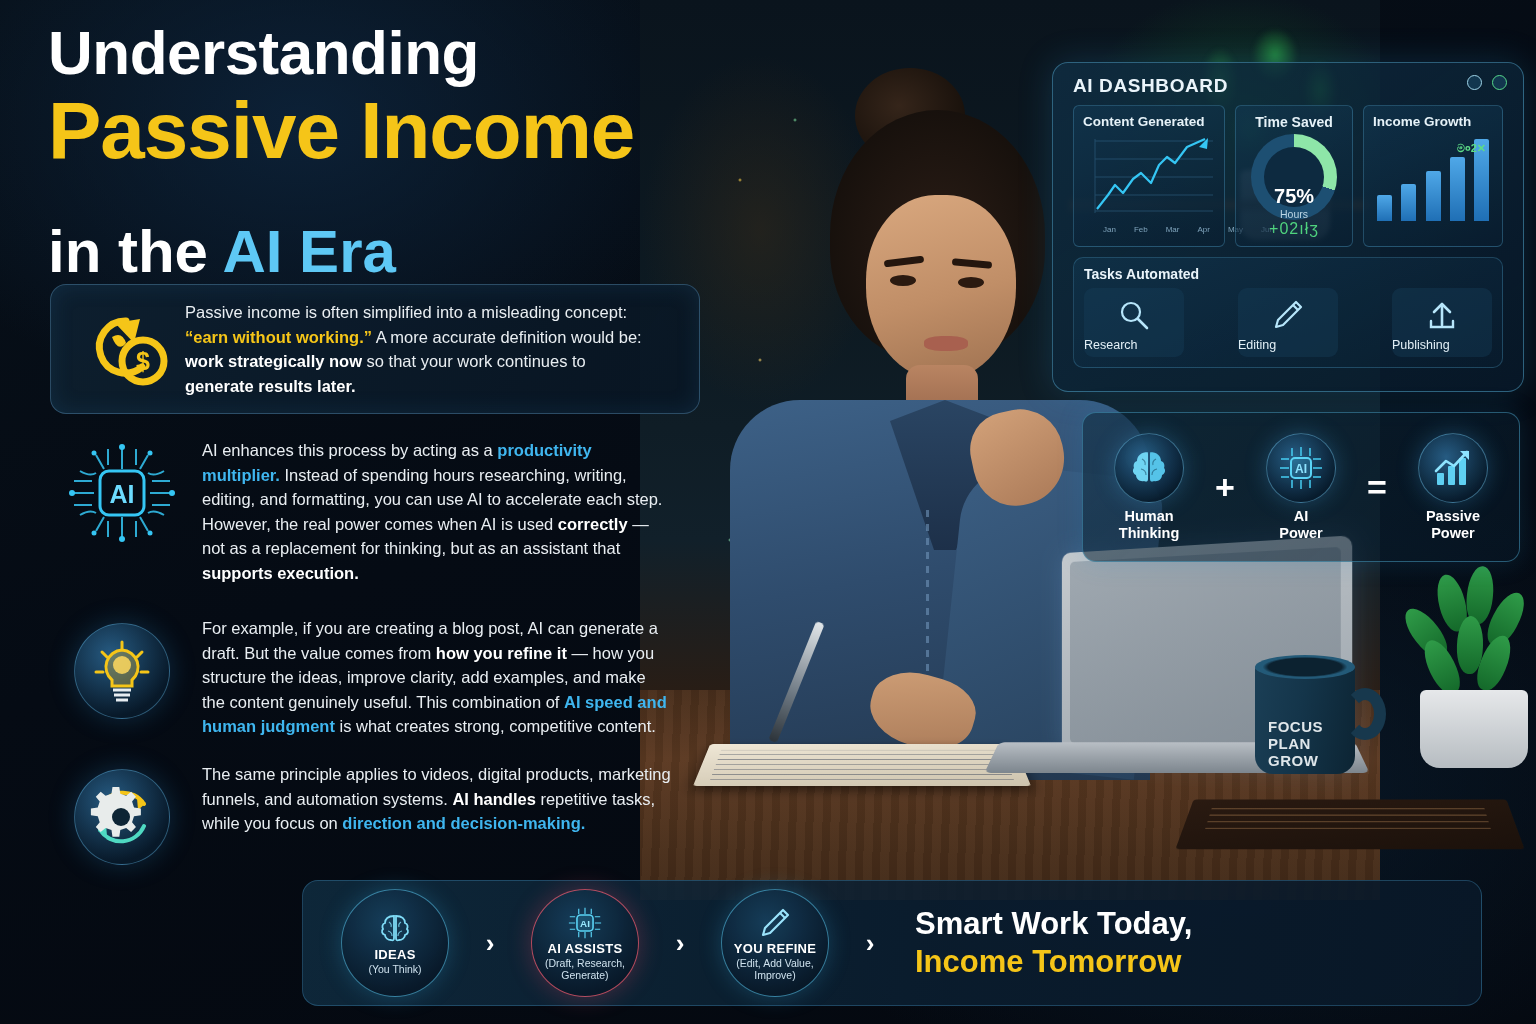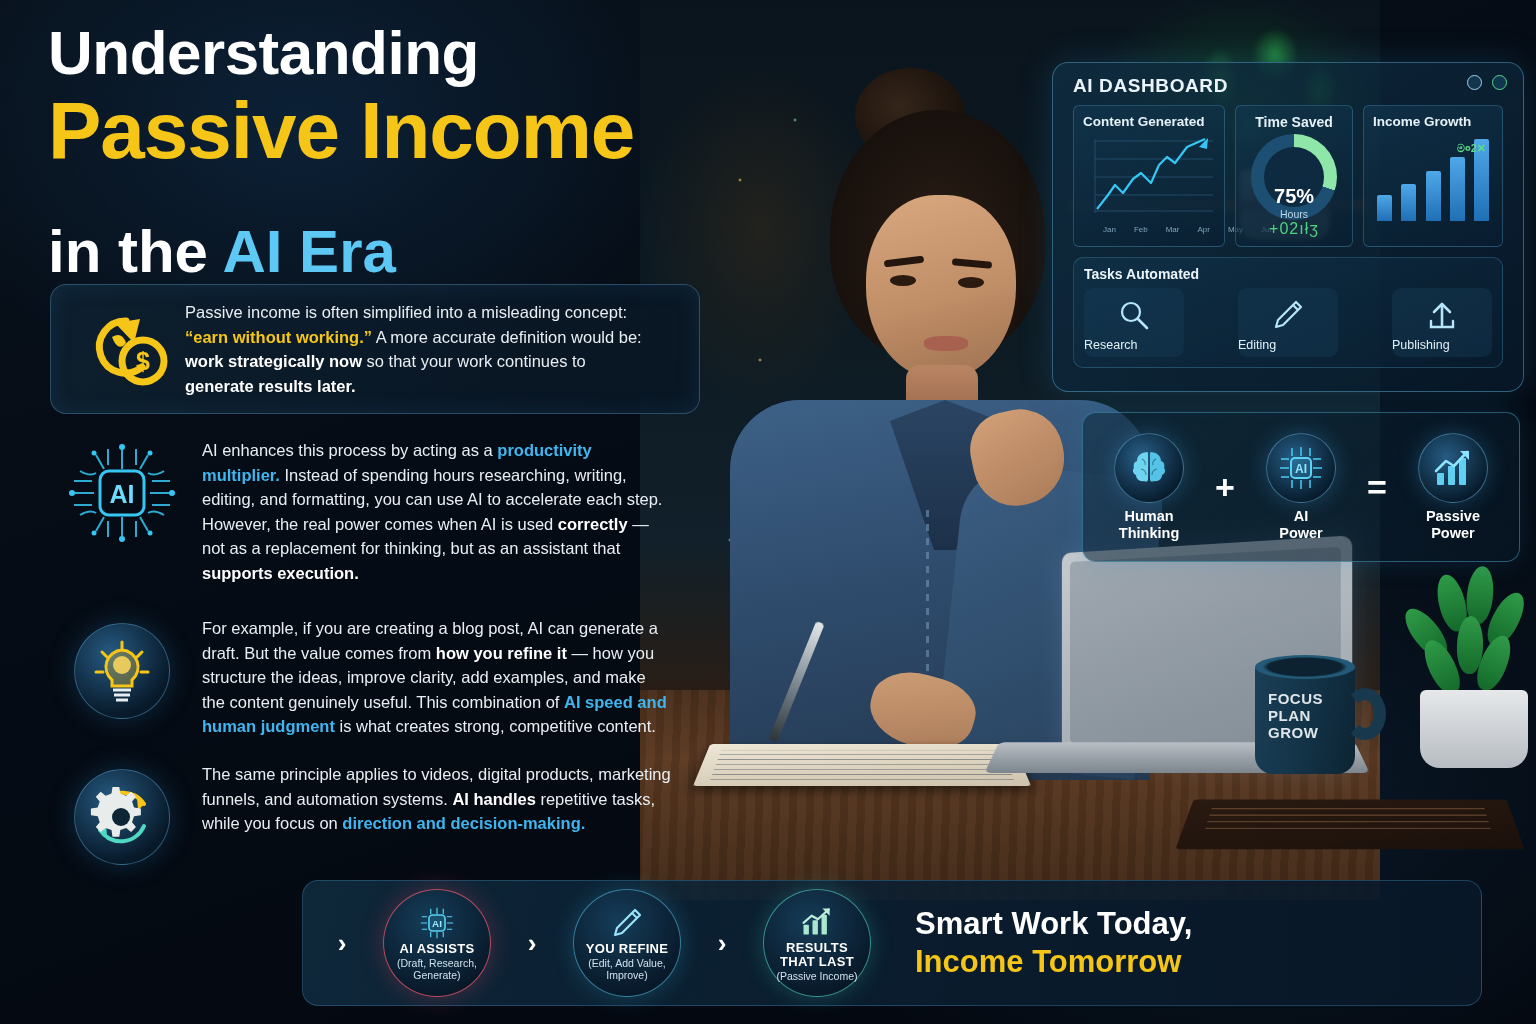--- a/index.html
+++ b/index.html
@@ -176,21 +176,21 @@
     position:absolute; left:1255px; top:655px; width:100px; height:24px;
     background:radial-gradient(ellipse at 50% 50%, #0c2230 52%, #235a78 60%);
     border-radius:50%;
   }
   .mug-handle{
     position:absolute; left:1344px; top:688px; width:42px; height:52px;
     border:12px solid #17384d; border-left-color:transparent;
     border-radius:50%;
   }
   .mug-text{
-    position:absolute; left:1268px; top:690px; width:78px;
+    position:absolute; left:1268px; top:718px; width:78px;
     color:#dfe6ea; font-size:15px; font-weight:bold; line-height:17px;
     letter-spacing:.5px; text-align:left;
   }
   
   .plant-r{ position:absolute; left:1405px; top:560px; width:135px; height:180px; }
   .plant-r .leaf{
     position:absolute; width:26px; height:58px; border-radius:50% 50% 46% 46%;
     background:linear-gradient(180deg,#2f9b48,#14692a);
   }
   .pot-r{
@@ -651,20 +651,35 @@
         </svg>
       </div>
       <div class="eq-lb">
         <div>Passive</div>
         <div>Power</div>
       </div>
     </div>
   </div>
 
   <div class="flow">
+    <div class="step">
+      <div class="step-circ">
+        <div class="step-ic">
+          <svg width="34" height="32" viewBox="0 0 34 32">
+            <path d="M16 3 c-6 0 -9 3 -9 7 c-3 1 -3 4 -2 6 c-2 2 -1 5 2 6 c0 3 3 5 6 5 c2 1 3 0 3 -2 V5 z" fill="none" stroke="#7fdcf7" stroke-width="1.8"></path>
+            <path d="M18 3 c6 0 9 3 9 7 c3 1 3 4 2 6 c2 2 1 5 -2 6 c0 3 -3 5 -6 5 c-2 1 -3 0 -3 -2 V5 z" fill="none" stroke="#7fdcf7" stroke-width="1.8"></path>
+            <g stroke="#7fdcf7" stroke-width="1.2" fill="none" opacity=".8">
+              <path d="M11 9 q3 2 2 5 M10 18 q4 1 4 5 M23 9 q-3 2 -2 5 M24 18 q-4 1 -4 5"></path>
+            </g>
+          </svg>
+        </div>
+        <div class="step-t">IDEAS</div>
+        <div class="step-s">(You Think)</div>
+      </div>
+    </div>
     <div class="chev">›</div>
 
     <div class="step">
       <div class="step-circ pink">
         <div class="step-ic">
           <svg width="36" height="34" viewBox="0 0 40 38">
             <g stroke="#5ad3f5" stroke-width="1.3" fill="none">
               <path d="M20 2 v7 M20 29 v7 M2 19 h7 M31 19 h7 M13 3 v6 M27 3 v6 M13 29 v6 M27 29 v6 M3 12 h6 M3 26 h6 M31 12 h6 M31 26 h6"></path>
             </g>
             <rect x="11" y="10" width="18" height="18" rx="4" fill="rgba(60,190,235,.18)" stroke="#5ad3f5" stroke-width="1.8"></rect>
@@ -690,40 +705,20 @@
         </div>
         <div class="step-t">YOU REFINE</div>
         <div class="step-s">
           <div>(Edit, Add Value,</div>
           <div>Improve)</div>
         </div>
       </div>
     </div>
     <div class="chev">›</div>
 
-    <div class="step">
-      <div class="step-circ teal">
-        <div class="step-ic">
-          <svg width="36" height="32" viewBox="0 0 40 34">
-            <g fill="#a9e8cf">
-              <rect x="5" y="20" width="6" height="11" rx="1"></rect>
-              <rect x="15" y="15" width="6" height="16" rx="1"></rect>
-              <rect x="25" y="9" width="6" height="22" rx="1"></rect>
-            </g>
-            <path d="M5 18 L14 10 L21 14 L33 3" fill="none" stroke="#bdf0db" stroke-width="2.4" stroke-linecap="round" stroke-linejoin="round"></path>
-            <path d="M26 2 h8 v8 z" fill="#bdf0db"></path>
-          </svg>
-        </div>
-        <div class="step-t">
-          <div>RESULTS</div>
-          <div>THAT LAST</div>
-        </div>
-        <div class="step-s">(Passive Income)</div>
-      </div>
-    </div>
 
     <div class="tagline">
       <div class="t1">Smart Work Today,</div>
       <div class="t2">Income Tomorrow</div>
     </div>
   </div>
 
 </div>
 
 </body></html>

